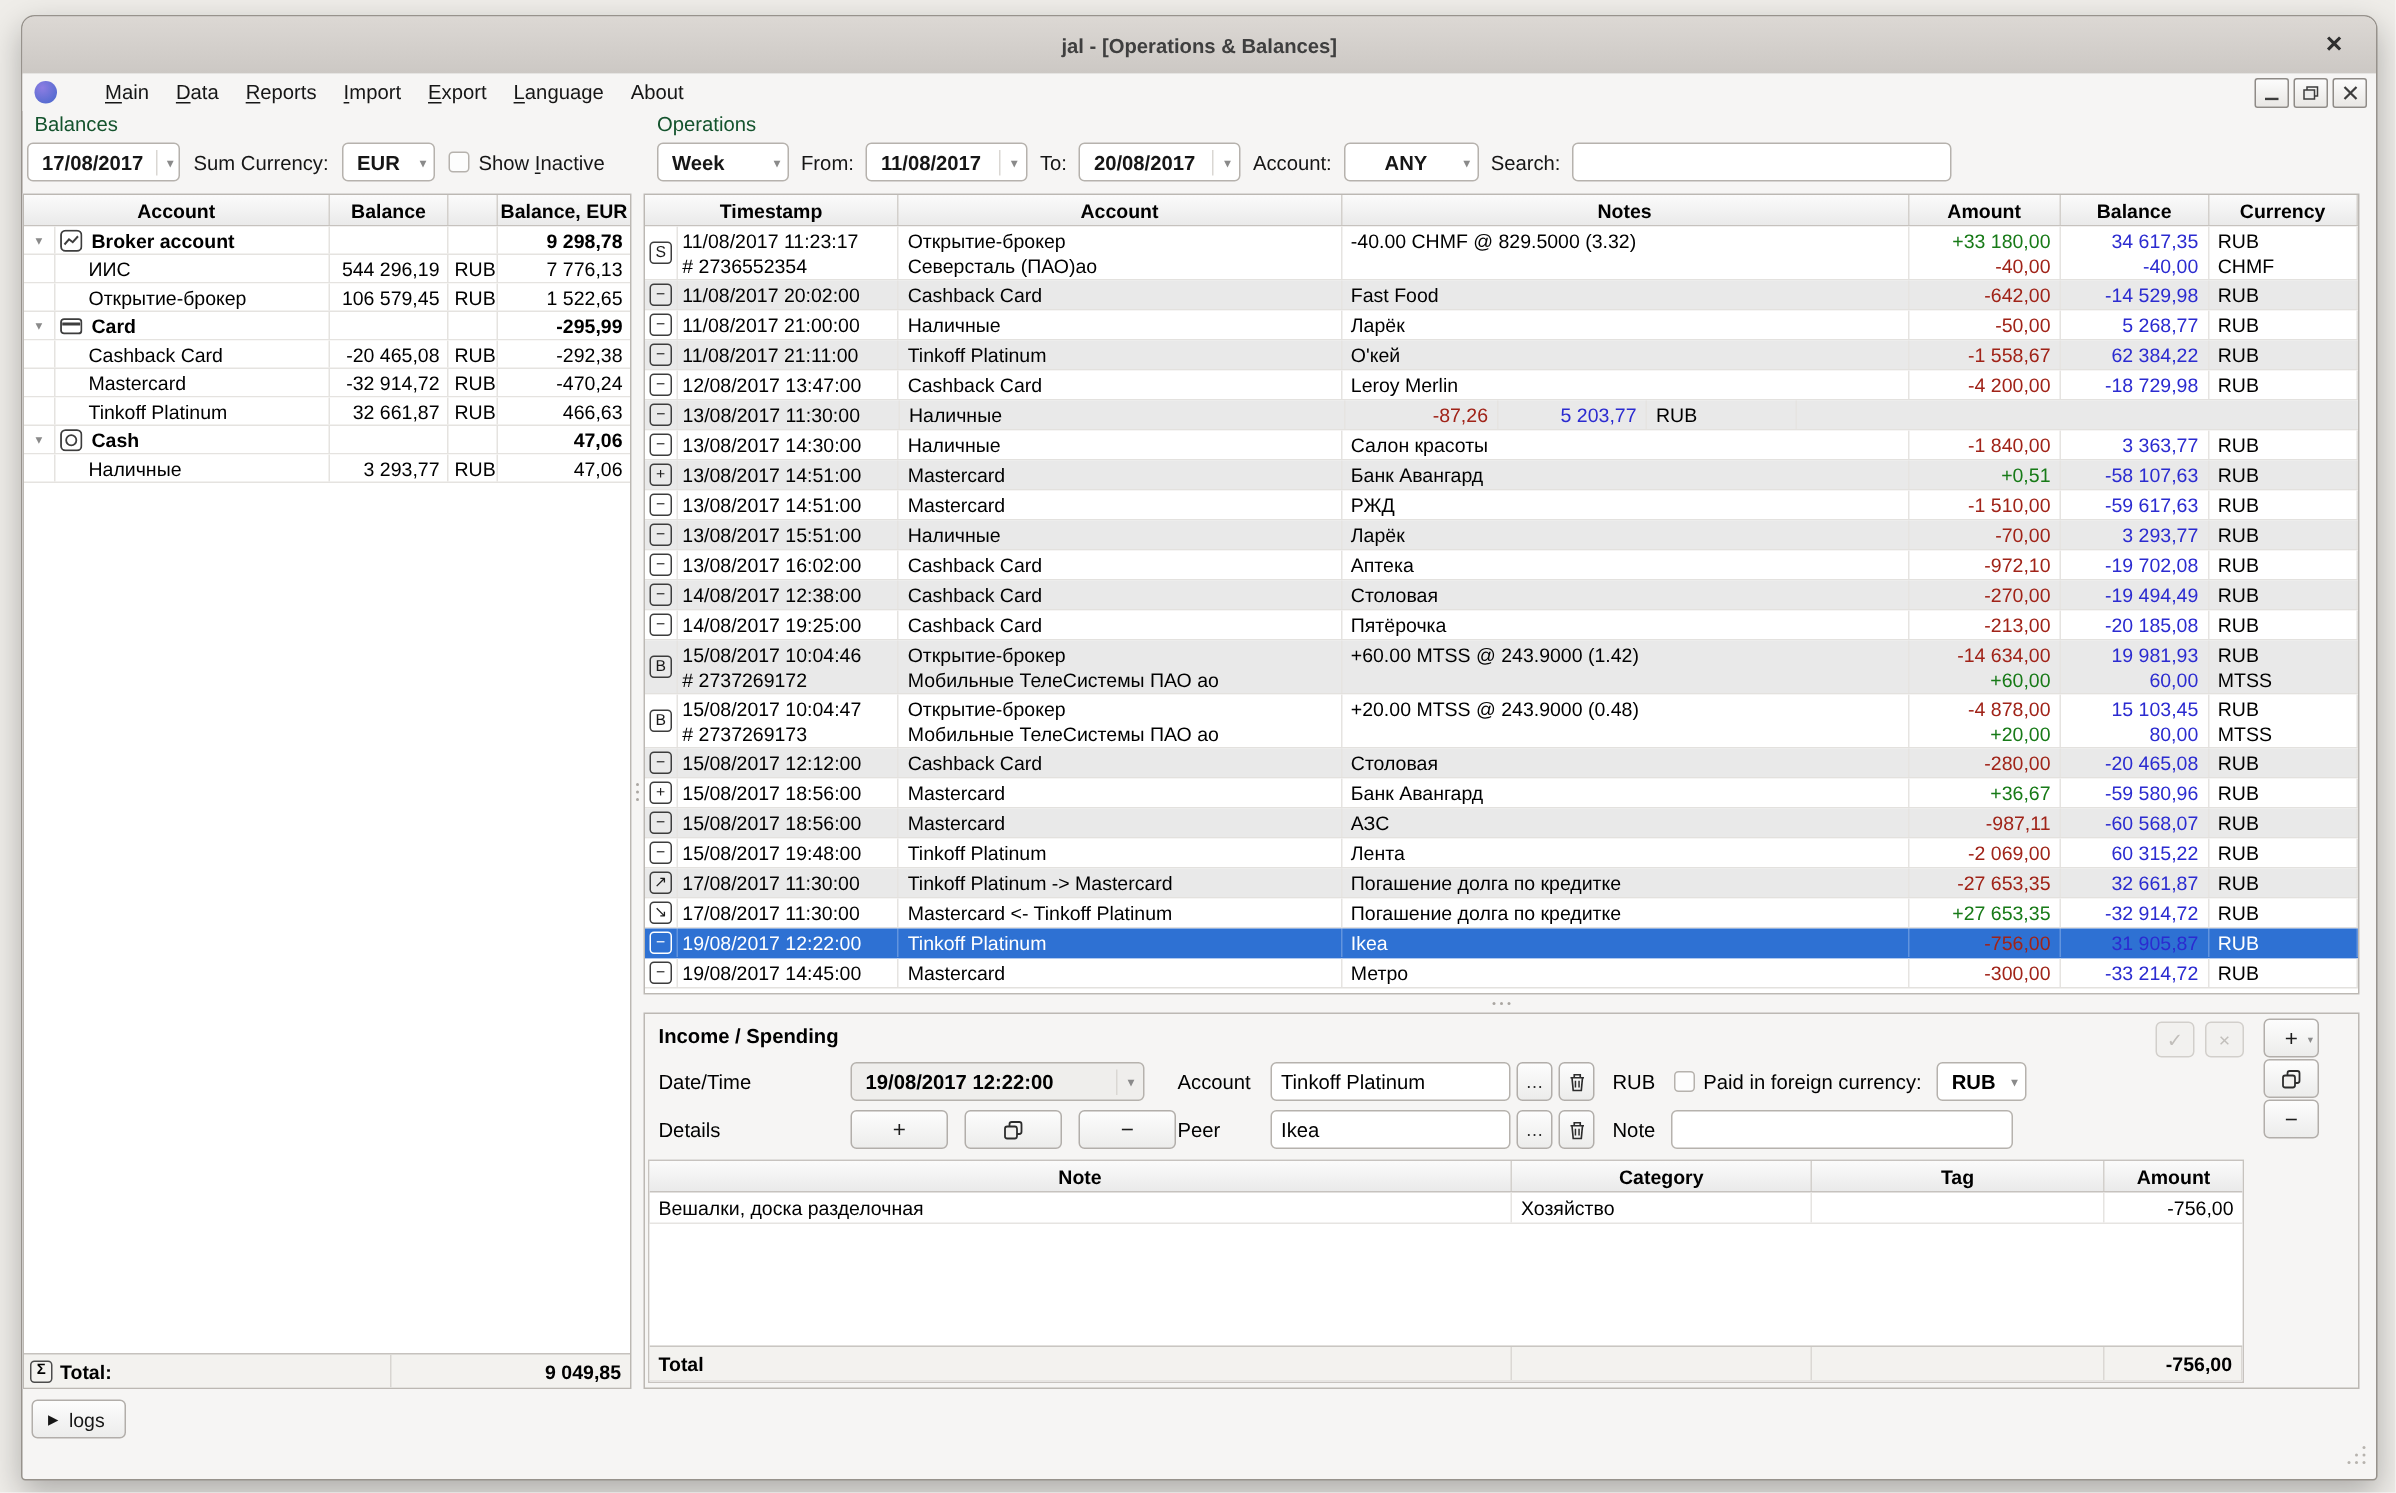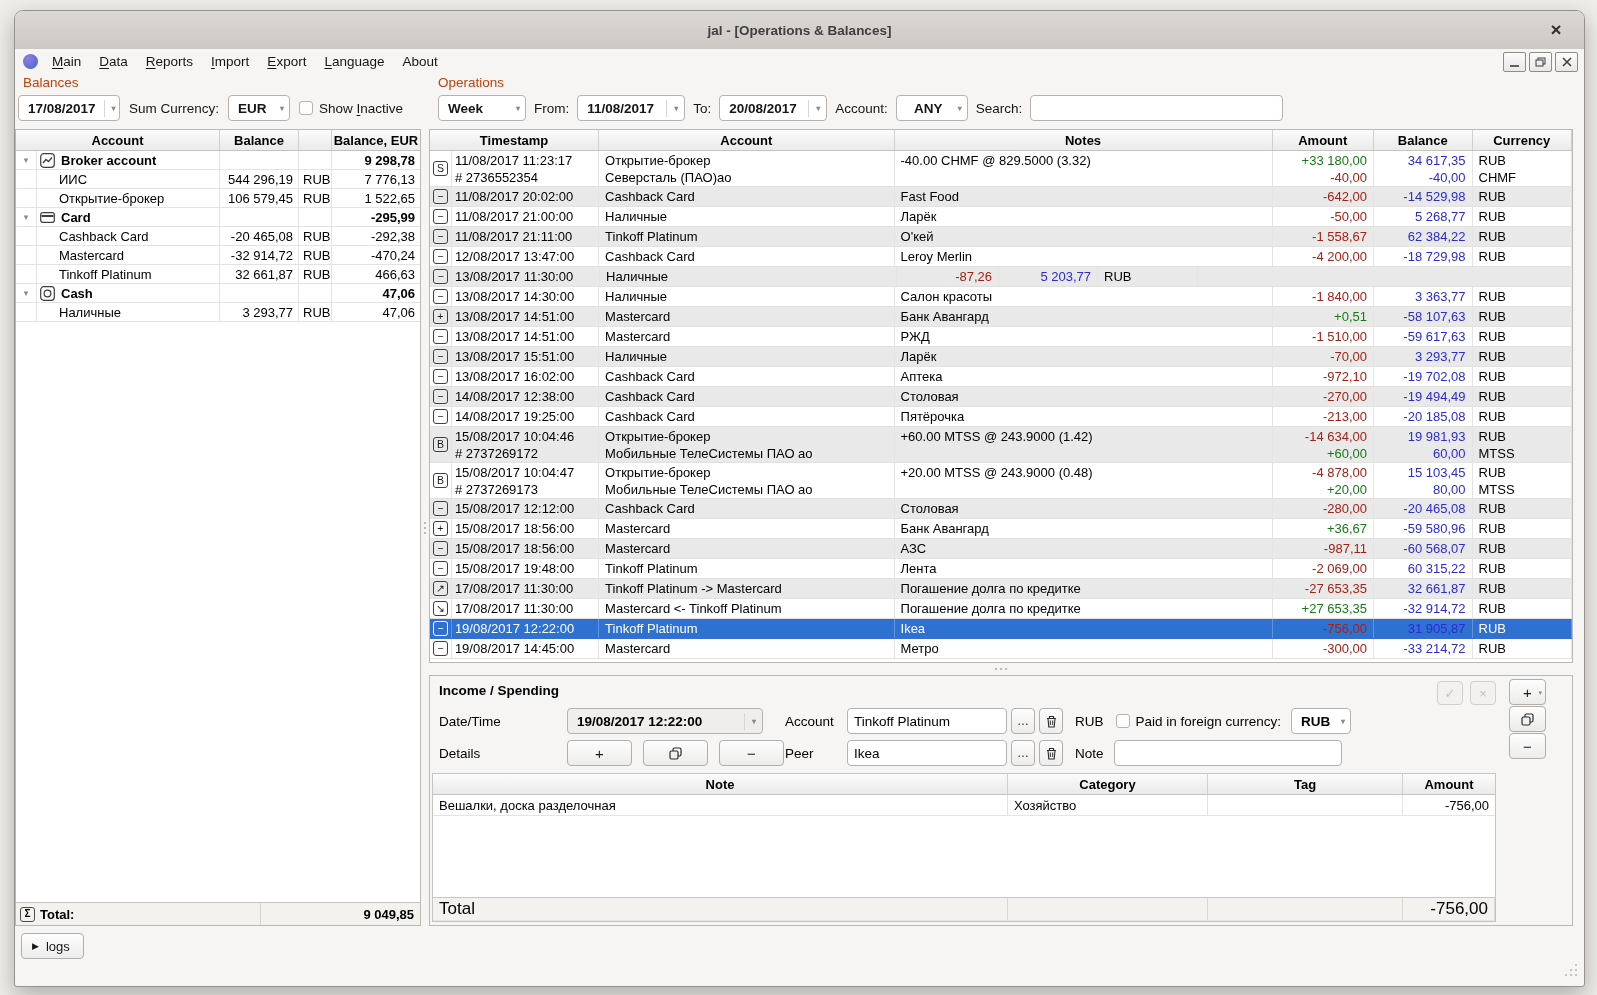--- a/index.html
+++ b/index.html
@@ -3,28 +3,28 @@
 <meta charset="utf-8">
 <style>
   html,body{margin:0;padding:0;}
   .stage{position:relative;width:1597px;height:995px;background:#efede9;font-family:"Liberation Sans",sans-serif;overflow:hidden;}
   .win{position:absolute;left:14px;top:10px;width:1569px;height:975px;background:#f6f5f4;border:1px solid #97928c;border-radius:9px 9px 3px 3px;box-shadow:0 8px 22px rgba(0,0,0,.28);}
   
   .titlebar{position:absolute;left:0;right:0;top:0;height:38px;background:linear-gradient(#dcd8d4,#ccc8c4);border-bottom:1px solid #b2aeaa;border-radius:8px 8px 0 0;display:flex;align-items:center;justify-content:center;}
   .title{font-size:13.5px;font-weight:bold;color:#3f3f3f;text-align:center;}
   .tclose{position:absolute;right:16px;top:7px;width:24px;height:24px;display:flex;align-items:center;justify-content:center;font-size:19px;font-weight:bold;color:#2f2f2f;cursor:default;}
   
-  .menubar{position:absolute;left:0;right:0;top:38px;height:25px;background:#f6f5f4;display:flex;align-items:center;padding-left:8px;}
+  .menubar{position:absolute;left:0;right:0;top:38px;height:25px;background:#f6f5f4;display:flex;align-items:center;padding-left:8px;gap:18px;}
   .appicon{width:15px;height:15px;border-radius:50%;background:radial-gradient(circle at 35% 30%,#8d7de2,#4566cb);margin-right:5px;}
   .menu{display:flex;}
   .mitem{padding:2px 9px;font-size:13.5px;color:#161616;}
   .mdi{position:absolute;right:6px;top:3px;display:flex;gap:3px;}
   .mdib{width:21px;height:18px;border:1px solid #8f8b87;background:linear-gradient(#fcfcfc,#e9e7e4);border-radius:2px;display:flex;align-items:center;justify-content:center;}
   
-  .plabel{position:absolute;font-size:13.5px;color:#c2410c;}
+  .plabel{position:absolute;font-size:13.5px;color:#14532d;}
   #lbl-bal{left:8px;top:64px;}
   #lbl-ops{left:423px;top:64px;}
   
   .toolbar{position:absolute;top:83px;height:28px;display:flex;align-items:center;font-size:13.5px;color:#161616;}
   #tb-bal{left:3px;gap:9px;}
   #tb-ops{left:423px;gap:8px;}
   .combo{height:26px;box-sizing:border-box;border:1px solid #b6b2ad;border-radius:4px;background:#fff;display:flex;align-items:center;padding:0 5px 0 9px;font-weight:bold;}
   .combo .ctext{white-space:nowrap;}
   .arr{font-size:8px;color:#8a8a8a;margin-left:7px;}
   .combo.sep .arr{border-left:1px solid #dad7d3;padding:4px 1px 4px 7px;margin-left:8px;}
@@ -101,21 +101,21 @@
   .colbtn{width:37px;height:26px;box-sizing:border-box;border:1px solid #b2aeaa;border-radius:4px;background:linear-gradient(#fdfdfd,#ececeb);display:flex;align-items:center;justify-content:center;font-size:15px;color:#1d1d1d;position:relative;}
   .colbtn .mini{position:absolute;right:3px;top:9px;font-size:7px;color:#8a8a8a;}
   
   #dtable{position:absolute;left:2px;right:76px;top:97px;bottom:3px;background:#fff;border:1px solid #c7c3bf;box-sizing:border-box;display:flex;flex-direction:column;overflow:hidden;}
   .dn{width:575px;} .dc{width:200px;} .dg{width:195px;} .da{flex:1;}
   .drow{display:flex;height:20px;min-height:20px;font-size:13px;border-bottom:1px solid #e6e4e1;}
   .dcell{box-sizing:border-box;display:flex;align-items:center;overflow:hidden;white-space:nowrap;border-right:1px solid #e6e4e1;padding-left:6px;}
   .dcell:last-child{border-right:none;}
   .dcell.num{justify-content:flex-end;padding-right:6px;}
   .dspacer{flex:1;background:#fff;}
-  .dtotal{height:22px;min-height:22px;display:flex;align-items:center;background:#f3f2ef;border-top:1px solid #c9c6c2;font-size:17px;font-weight:normal;}
+  .dtotal{height:22px;min-height:22px;display:flex;align-items:center;background:#f3f2ef;border-top:1px solid #c9c6c2;font-size:13px;font-weight:bold;}
   .dtotal .dcell{border-right:1px solid #dbd8d4;align-self:stretch;}
   
   .logs{position:absolute;left:6px;bottom:27px;height:26px;box-sizing:border-box;padding:0 13px 0 10px;border:1px solid #b2aeaa;border-radius:4px;background:linear-gradient(#fdfdfd,#ececeb);display:flex;align-items:center;gap:7px;font-size:13px;color:#161616;}
   .logs .tri{font-size:9px;}
   .grip{position:absolute;right:7px;bottom:9px;width:13px;height:13px;}
   .grip i{position:absolute;width:2px;height:2px;background:#b7b3ae;border-radius:50%;}
   u{text-underline-offset:2px;}
 </style>
 </head>
 <body>
@@ -187,21 +187,21 @@
       <div class="combo sep" style="width:108px;">
         <span class="ctext" style="flex:1;">11/08/2017</span>
         <span class="arr">▾</span>
       </div>
       <span>To:</span>
       <div class="combo sep" style="width:108px;">
         <span class="ctext" style="flex:1;">20/08/2017</span>
         <span class="arr">▾</span>
       </div>
       <span>Account:</span>
-      <div class="combo" style="width:72px;">
+      <div class="combo" style="width:90px;">
         <span class="ctext" style="flex:1;text-align:center;">ANY</span>
         <span class="arr">▾</span>
       </div>
       <span>Search:</span>
       <div class="tinput" style="width:253px;"></div>
     </div>
 
     <div class="tframe" id="bal-table">
       <div class="thead">
         <div class="hc" style="width:204px;">Account</div>

